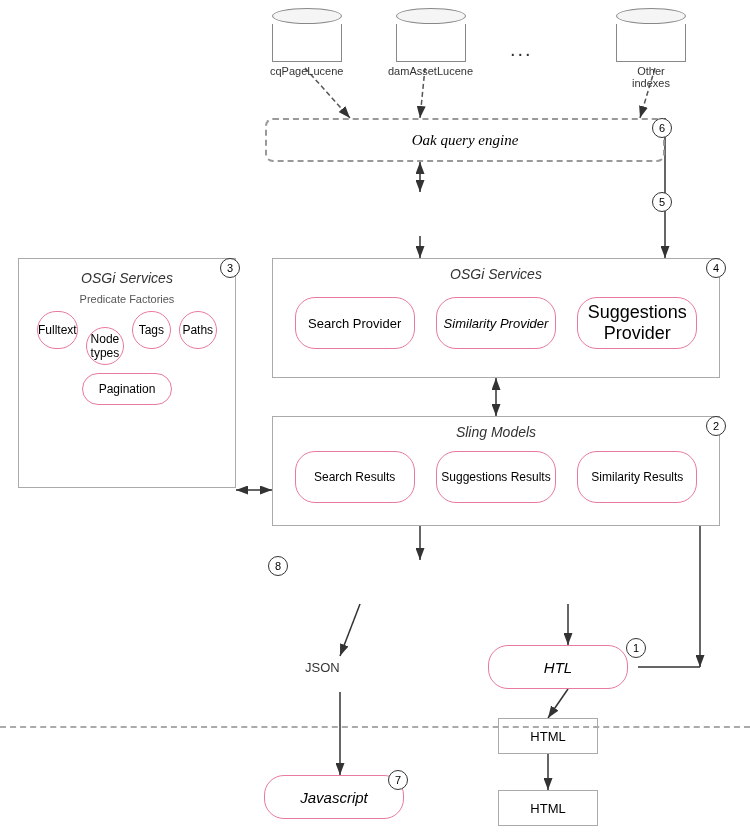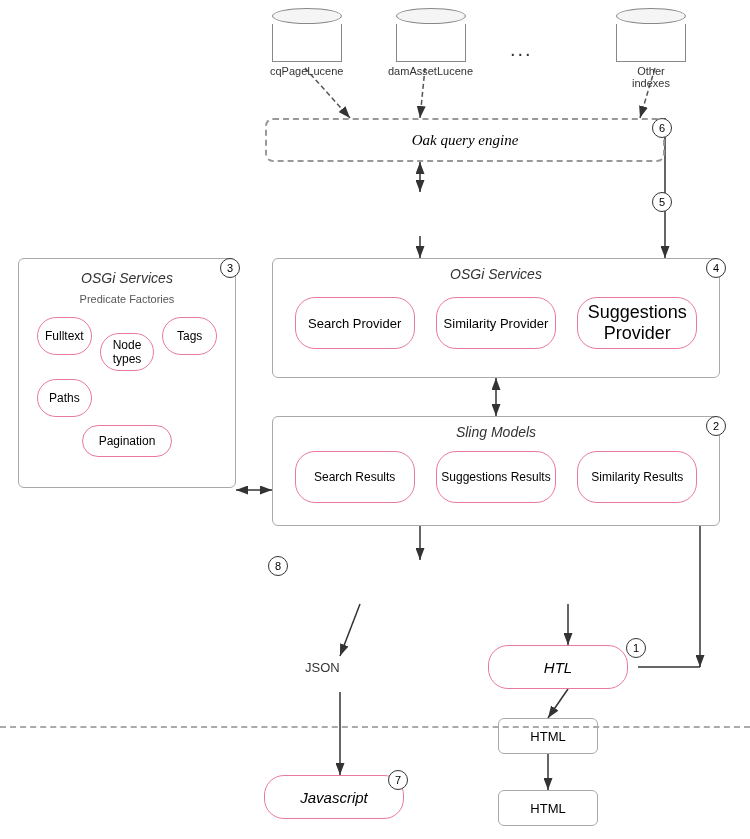--- a/index.html
+++ b/index.html
@@ -20,21 +20,21 @@
     
     .dashed-box {
       position: absolute;
       border: 2px dashed #999;
       border-radius: 8px;
     }
     
     .solid-box {
       position: absolute;
       border: 1.5px solid #aaa;
-      border-radius: 6px;
+      border-radius: 0;
       background: #fff;
     }
     
     .pink-box {
       position: absolute;
       border: 1.5px solid #e879a0;
       border-radius: 20px;
       background: #fff;
       display: flex;
       align-items: center;
@@ -209,37 +209,37 @@
 
 
   <div class="solid-box" style="left:272px; top:258px; width:448px; height:120px;">
     <div style="text-align:center; padding-top:6px;">
       <span class="osgi-title">OSGi Services</span>
     </div>
     <div style="display:flex; justify-content:space-around; padding:14px 16px 0 16px; gap:10px;">
       <div class="pink-box" style="position:relative; width:120px; height:52px; font-size:13px;">
         <span>Search Provider</span>
       </div>
-      <div class="pink-box" style="position:relative; width:120px; height:52px; font-size:13px;">
+      <div class="pink-box" style="position:relative; width:120px; height:52px; font-size:13px;font-style:italic;">
         <span>Similarity Provider</span>
       </div>
       <div class="pink-box" style="position:relative; width:120px; height:52px; font-size:18px;">
         <span>Suggestions Provider</span>
       </div>
     </div>
   </div>
 
   <div class="solid-box" style="left:18px; top:258px; width:218px; height:230px; padding:10px;">
     <div style="text-align:center; margin-bottom:2px;">
       <span class="osgi-title">OSGi Services</span>
     </div>
-    <div style="text-align:center; margin-bottom:10px;">
+    <div style="text-align:center; margin-bottom:4px;">
       <span class="osgi-subtitle">Predicate Factories</span>
     </div>
-    <div style="display:grid; grid-template-columns:1fr 1fr 1fr; gap:8px; padding:0 8px;">
+    <div style="display:grid; grid-template-columns:1fr 1fr 1fr 1fr; gap:8px; padding:0 8px;">
       <div class="pink-box" style="position:relative; height:38px; font-size:12px;">
         <span>Fulltext</span>
       </div>
       <div class="pink-box" style="position:relative; height:38px; font-size:12px;margin-top:16px;">
         <span>Node types</span>
       </div>
       <div class="pink-box" style="position:relative; height:38px; font-size:12px;">
         <span>Tags</span>
       </div>
       <div class="pink-box" style="position:relative; height:38px; font-size:12px;">

